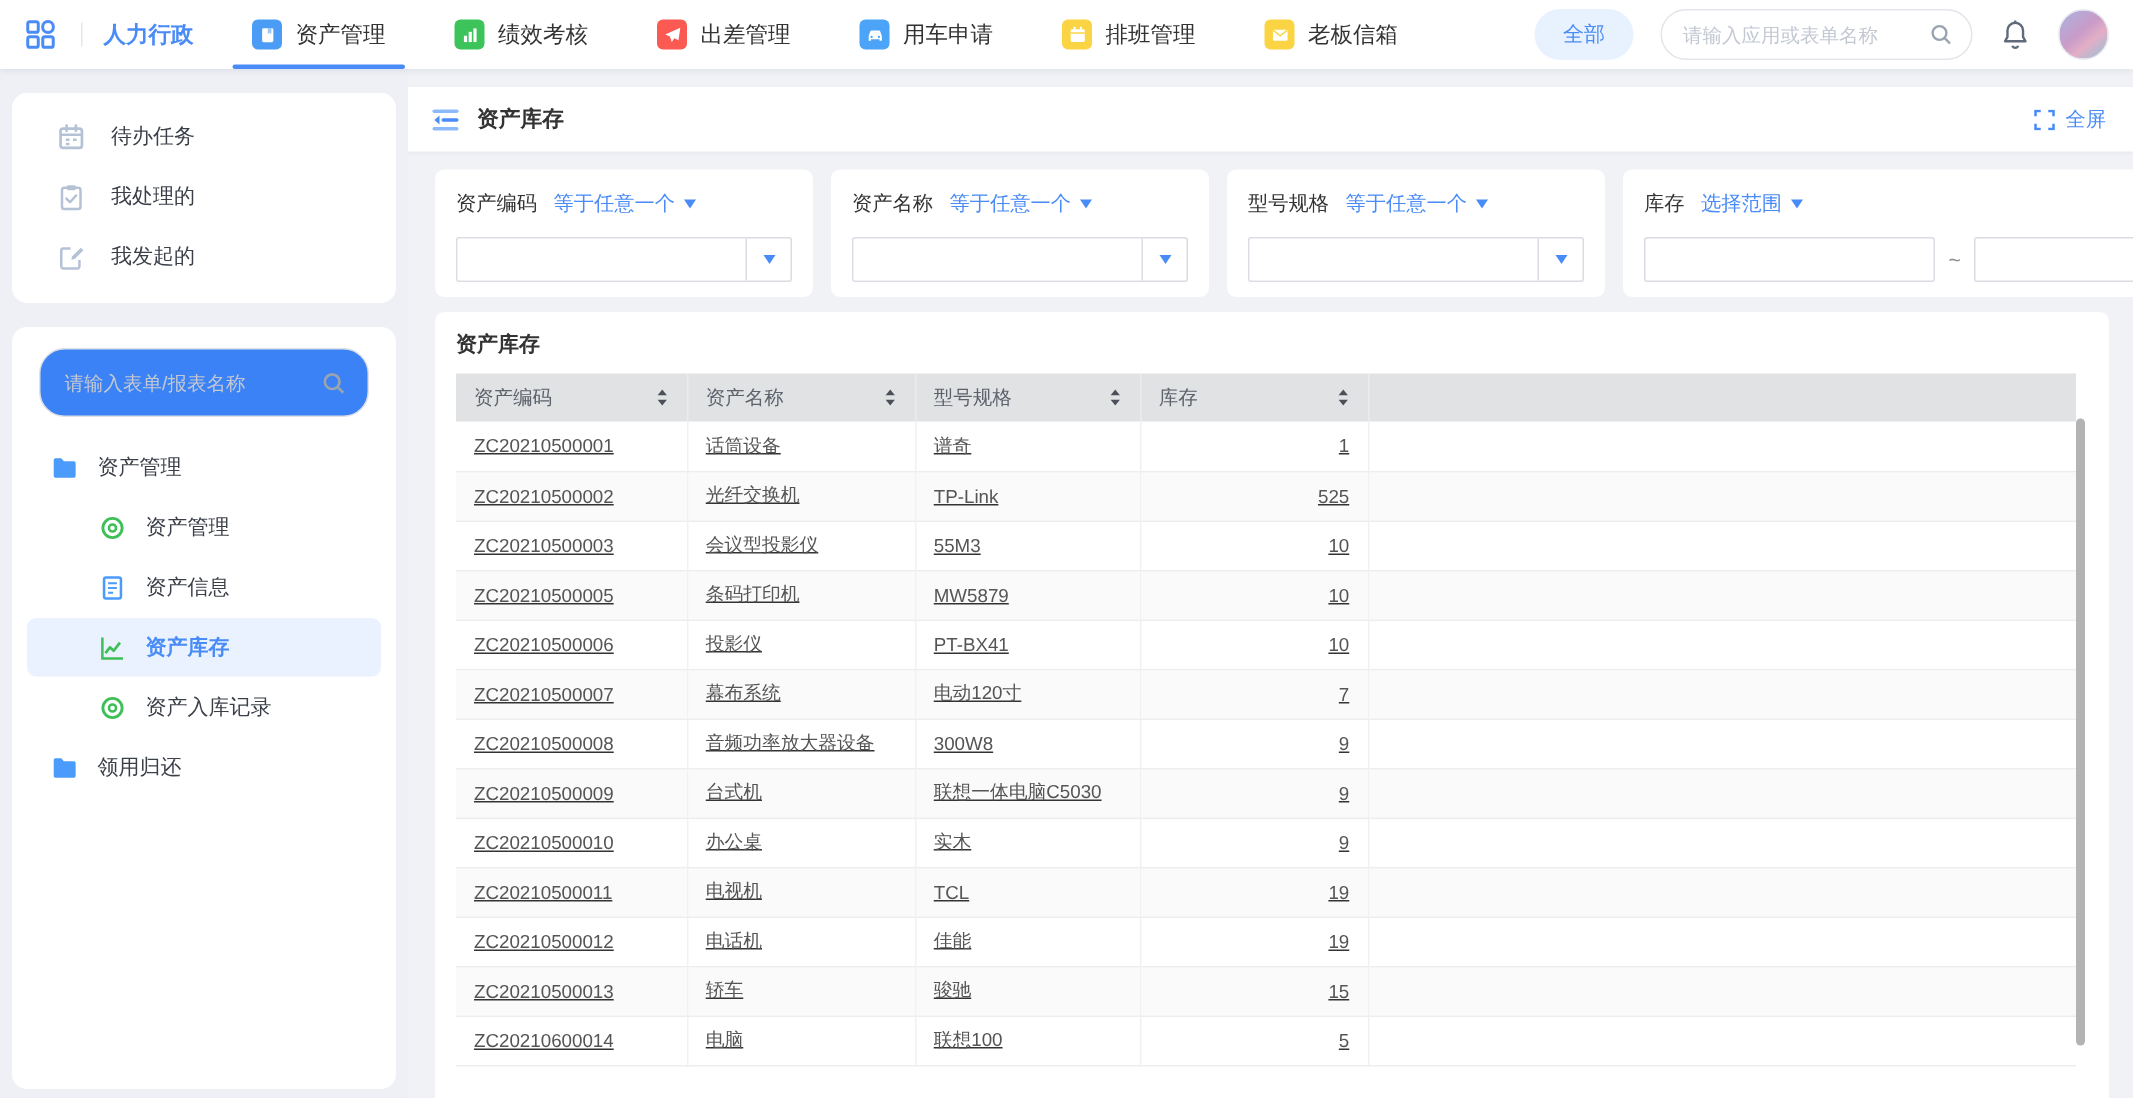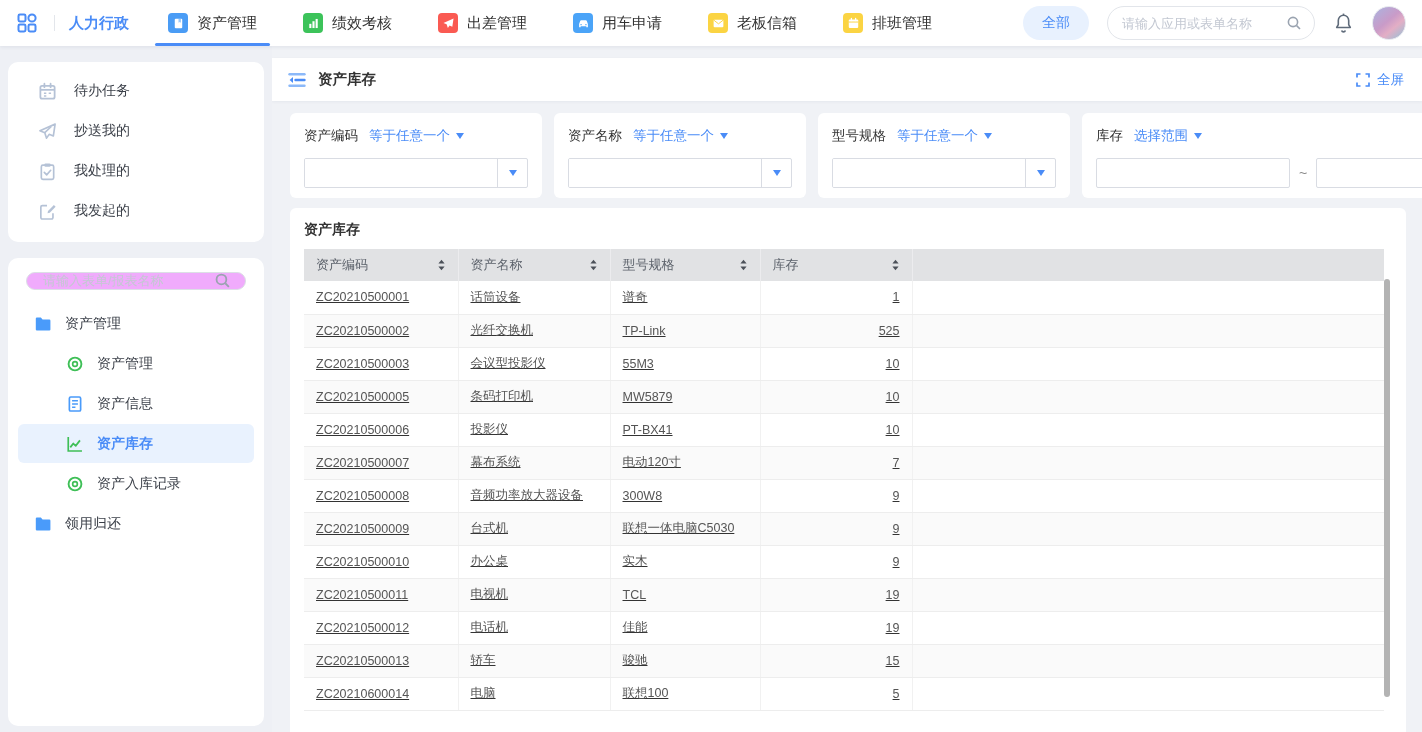--- a/index.html
+++ b/index.html
@@ -61,22 +61,22 @@
   }
   .side-card { background:#fff; border-radius:10px; }
   .quick-card { padding:9px 0 11px; flex:none; }
   .quick-item {
     height:40px; display:flex; align-items:center; gap:17px;
     padding:0 16px 0 30px; cursor:pointer; font-size:14px; color:#3a3f48;
   }
   .quick-item .q-ic { width:19px; height:19px; color:#b5c2d6; flex:none; }
   .nav-card { flex:1; padding:14px 8px 10px; overflow:hidden; }
   .side-search {
-    height:18px; border:1px solid #dcdfe6; border-radius:17px; background:#f0abfc;
-    display:flex; align-items:flex-end; padding:0 14px; gap:8px; margin:0 10px 14px;
+    height:46px; border:1px solid #dcdfe6; border-radius:17px; background:#3b82f6;
+    display:flex; align-items:center; padding:0 14px; gap:8px; margin:0 10px 14px;
   }
   .side-search input { border:0; outline:0; flex:1; min-width:0; font-size:13px; color:#333; background:transparent; }
   .side-search input::placeholder { color:#c3c8d2; }
   .tree-item {
     height:39px; display:flex; align-items:center; gap:13px;
     margin:1px 2px; padding:0 10px 0 16px; border-radius:6px;
     font-size:14px; color:#3a3f48; cursor:pointer; white-space:nowrap;
   }
   .tree-item.lvl1 { padding-left:48px; }
   .tree-item .t-ic { width:18px; height:18px; flex:none; }
@@ -201,37 +201,37 @@
             <circle cx="11" cy="9.4" r=".9" fill="#4ba4f8"></circle>
           </svg>
         </span>
     <span class="app-label">用车申请</span>
 
   </span>
 
   <span class="nav-app">
     <span class="app-ic" style="background: rgb(251, 212, 67);">
           <svg width="13" height="13" viewBox="0 0 16 16">
-            <rect x="2" y="3.4" width="12" height="9.2" rx="1.2" fill="#fff"></rect>
-            <path d="M2.4 4l5.6 4.4L13.6 4" stroke="#fbd443" stroke-width="1.2" fill="none"></path>
-          </svg>
-        </span>
-    <span class="app-label">老板信箱</span>
+            <rect x="2.2" y="3" width="11.6" height="10.6" rx="1.2" fill="#fff"></rect>
+            <path d="M2.2 6.2h11.6" stroke="#fbd443" stroke-width="1.2"></path>
+            <path d="M5.4 1.6v2.8M10.6 1.6v2.8" stroke="#fff" stroke-width="1.6" stroke-linecap="round"></path>
+          </svg>
+        </span>
+    <span class="app-label">排班管理</span>
 
   </span>
 
   <span class="nav-app">
     <span class="app-ic" style="background: rgb(251, 212, 67);">
           <svg width="13" height="13" viewBox="0 0 16 16">
-            <rect x="2.2" y="3" width="11.6" height="10.6" rx="1.2" fill="#fff"></rect>
-            <path d="M2.2 6.2h11.6" stroke="#fbd443" stroke-width="1.2"></path>
-            <path d="M5.4 1.6v2.8M10.6 1.6v2.8" stroke="#fff" stroke-width="1.6" stroke-linecap="round"></path>
-          </svg>
-        </span>
-    <span class="app-label">排班管理</span>
+            <rect x="2" y="3.4" width="12" height="9.2" rx="1.2" fill="#fff"></rect>
+            <path d="M2.4 4l5.6 4.4L13.6 4" stroke="#fbd443" stroke-width="1.2" fill="none"></path>
+          </svg>
+        </span>
+    <span class="app-label">老板信箱</span>
 
   </span>
 </nav>
   <div class="nav-right">
     <span class="all-pill">全部</span>
     <div class="nav-search">
       <input placeholder="请输入应用或表单名称" style="">
       <span class="s-ic">
         <svg width="16" height="16" viewBox="0 0 16 16" fill="none" stroke="currentColor" stroke-width="1.6">
           <circle cx="7" cy="7" r="4.6"></circle>
@@ -257,29 +257,20 @@
           <svg width="19" height="19" viewBox="0 0 16 16" fill="none" stroke="currentColor" stroke-width="1.5">
             <rect x="2" y="3.2" width="12" height="10.8" rx="1.4"></rect>
             <path d="M2 6.6h12"></path>
             <path d="M5.4 1.4v3M10.6 1.4v3" stroke-linecap="round"></path>
             <path d="M5 9.4h2M9 9.4h2M5 11.8h2" stroke-width="1.3"></path>
           </svg>
         </span>
     <span class="q-label">待办任务</span>
   </div>
 
-  <div class="quick-item">
-    <span class="q-ic">
-          <svg width="19" height="19" viewBox="0 0 16 16" fill="none" stroke="currentColor" stroke-width="1.4" stroke-linejoin="round">
-            <path d="M14.4 1.8L1.6 7.3l4.1 1.7 1.5 4.6 2.2-3.2 3.5 1.4z"></path>
-            <path d="M5.7 9l5.5-5.2"></path>
-          </svg>
-        </span>
-    <span class="q-label">抄送我的</span>
-  </div>
 
   <div class="quick-item">
     <span class="q-ic">
           <svg width="19" height="19" viewBox="0 0 16 16" fill="none" stroke="currentColor" stroke-width="1.4">
             <rect x="2.8" y="2.6" width="10.4" height="12" rx="1.3"></rect>
             <rect x="5.4" y="1.2" width="5.2" height="2.8" rx=".9" fill="currentColor" stroke="none"></rect>
             <path d="M5.3 8.8l2 2 3.4-3.8" stroke-linecap="round" stroke-linejoin="round"></path>
           </svg>
         </span>
     <span class="q-label">我处理的</span>

